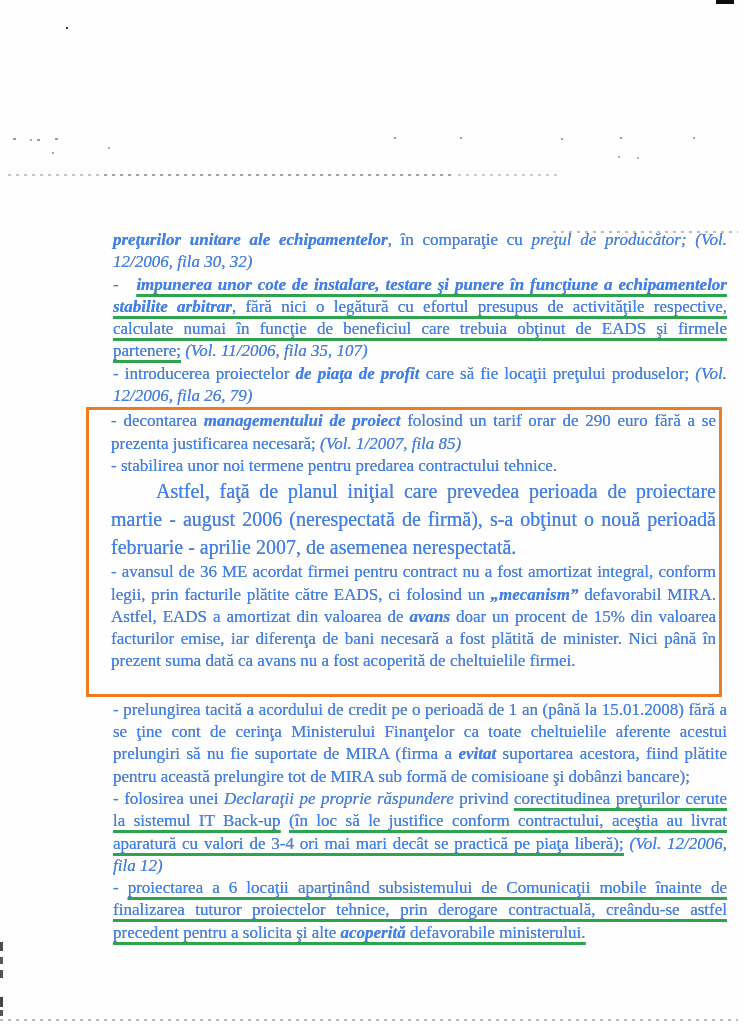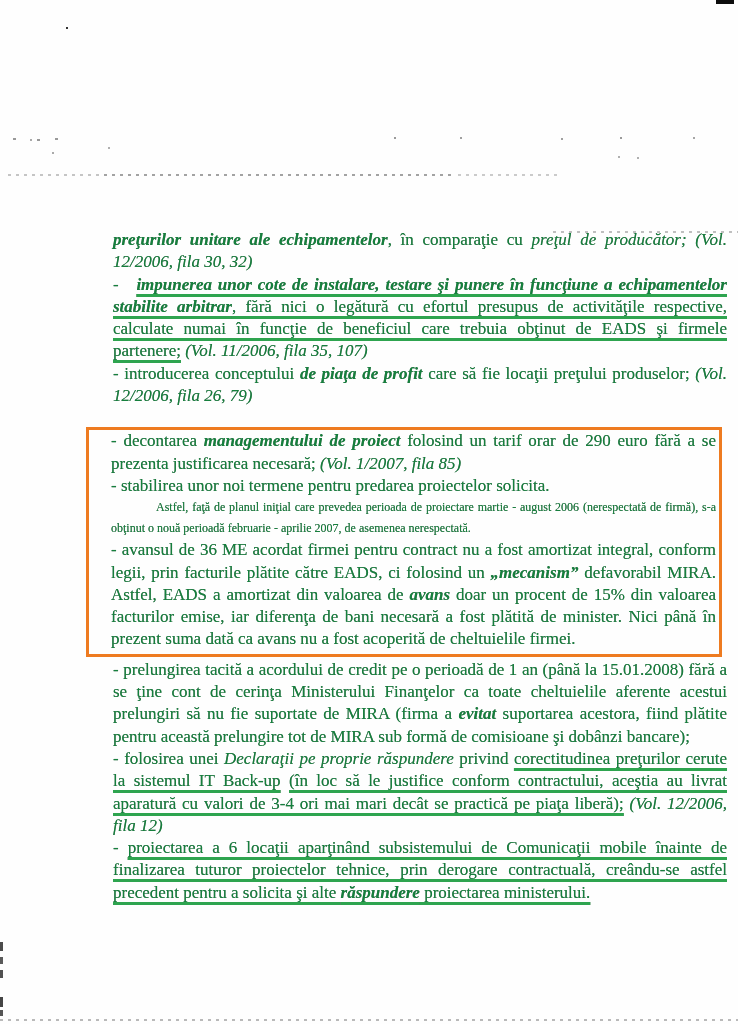--- a/index.html
+++ b/index.html
@@ -1,41 +1,41 @@
 <!DOCTYPE html>
 <html style="--green: #2ea44f; --orange: #ee7b20;"><head>
 <meta charset="utf-8">
 <style>
   html,body{margin:0;padding:0;background:#ffffff;}
   .page{
     position:relative;width:738px;height:1024px;background:#fefefe;overflow:hidden;
-    font-family:"Liberation Serif", serif;color:#15803d;
+    font-family:"Liberation Serif", serif;color:#3b82f6;
   }
   .textblock{
     position:absolute;left:113px;top:229px;width:614px;
     font-size:17px;line-height:22.3px;text-align:justify;
     text-shadow:0 0 0.4px rgba(20,20,20,0.55);
   }
   .textblock p{margin:0;padding:0;}
   .b{font-weight:700;}
   .it{font-style:italic;}
   .u{
     text-decoration-line:underline;
     text-decoration-color:var(--green,#2ea44f);
     text-decoration-thickness:2.5px;
     text-underline-offset:3.5px;
     text-decoration-skip-ink:none;
   }
   .highlight-box{
     border:3.5px solid var(--orange,#ee7b20);
-    margin:20px 5px 2px -27px;
-    padding:0 3px 3px 22px;
+    margin:0 5px 2px -27px;
+    padding:0 3px 21px 22px;
   }
   .note{
-    font-size:12px;line-height:21px;
+    font-size:20px;line-height:28px;
     margin-left:86px;text-indent:45px;
   }
   .art{position:absolute;}
   .dashes{height:2px;background-image:repeating-linear-gradient(90deg,#8c8c8c 0 3px,transparent 3px 8px);}
   .bar,.dot,.speck{background:#777;}
 </style>
 </head>
 <body>
 
 <div class="page">
@@ -64,27 +64,27 @@
       <div class="art bar" style="left: 0px; top: 942px; width: 3px; height: 9px; background: rgb(76, 76, 76);"></div>
       <div class="art bar" style="left: 0px; top: 957px; width: 3px; height: 7px; background: rgb(90, 90, 90);"></div>
       <div class="art bar" style="left: 0px; top: 970px; width: 3px; height: 8px; background: rgb(81, 81, 81);"></div>
       <div class="art bar" style="left: 0px; top: 997px; width: 3px; height: 10px; background: rgb(69, 69, 69);"></div>
       <div class="art bar" style="left: 0px; top: 1010px; width: 3px; height: 6px; background: rgb(85, 85, 85);"></div>
     </div>
   <div class="textblock">
     <div>
         <p><span class="b it">preţurilor unitare ale echipamentelor</span><span>, în comparaţie cu </span><span class="it">preţul de producător; (Vol. 12/2006, fila 30, 32)</span></p>
         <p><span>-&nbsp;&nbsp; </span><span class="b it u">impunerea unor cote de instalare, testare şi punere în funcţiune a echipamentelor stabilite arbitrar</span><span class="u">, fără nici o legătură cu efortul presupus de activităţile respective, calculate numai în funcţie de beneficiul care trebuia obţinut de EADS şi firmele partenere;</span><span class="it"> (Vol. 11/2006, fila 35, 107)</span></p>
-        <p><span>- introducerea conceptului </span><span class="b it">de piaţa de profit</span><span> care să fie locaţii preţului produselor; </span><span class="it">(Vol. 12/2006, fila 26, 79)</span></p>
+        <p><span>- introducerea proiectelor </span><span class="b it">de piaţa de profit</span><span> care să fie locaţii preţului produselor; </span><span class="it">(Vol. 12/2006, fila 26, 79)</span></p>
       </div>
     <div class="highlight-box">
         <p><span>- decontarea </span><span class="b it">managementului de proiect</span><span> folosind un tarif orar de 290 euro fără a se prezenta justificarea necesară; </span><span class="it">(Vol. 1/2007, fila 85)</span></p>
-        <p><span>- stabilirea unor noi termene pentru predarea proiectelor solicita.</span></p>
+        <p><span>- stabilirea unor noi termene pentru predarea contractului tehnice.</span></p>
         <p class="note"><span>Astfel, faţă de planul iniţial care prevedea perioada de proiectare martie - august 2006 (nerespectată de firmă), s-a obţinut o nouă perioadă februarie - aprilie 2007, de asemenea nerespectată.</span></p>
         <p><span>- avansul de 36 ME acordat firmei pentru contract nu a fost amortizat integral, conform legii, prin facturile plătite către EADS, ci folosind un </span><span class="b it">„mecanism”</span><span> defavorabil MIRA. Astfel, EADS a amortizat din valoarea de </span><span class="b it">avans</span><span> doar un procent de 15% din valoarea facturilor emise, iar diferenţa de bani necesară a fost plătită de minister. Nici până în prezent suma dată ca avans nu a fost acoperită de cheltuielile firmei.</span></p>
       </div>
     <div>
         <p><span>- prelungirea tacită a acordului de credit pe o perioadă de 1 an (până la 15.01.2008) fără a se ţine cont de cerinţa Ministerului Finanţelor ca toate cheltuielile aferente acestui prelungiri să nu fie suportate de MIRA (firma a </span><span class="b it">evitat</span><span> suportarea acestora, fiind plătite pentru această prelungire tot de MIRA sub formă de comisioane şi dobânzi bancare);</span></p>
         <p><span>- folosirea unei </span><span class="it">Declaraţii pe proprie răspundere</span><span> privind </span><span class="u">corectitudinea preţurilor cerute la sistemul IT Back-up</span><span> </span><span class="u">(în loc să le justifice conform contractului, aceştia au livrat aparatură cu valori de 3-4 ori mai mari decât se practică pe piaţa liberă);</span><span> </span><span class="it">(Vol. 12/2006, fila 12)</span></p>
-        <p><span>- </span><span class="u">proiectarea a 6 locaţii aparţinând subsistemului de Comunicaţii mobile înainte de finalizarea tuturor proiectelor tehnice, prin derogare contractuală, creându-se astfel precedent pentru a solicita şi alte </span><span class="b it u">răspundere</span><span class="u"> proiectarea ministerului.</span></p>
+        <p><span>- </span><span class="u">proiectarea a 6 locaţii aparţinând subsistemului de Comunicaţii mobile înainte de finalizarea tuturor proiectelor tehnice, prin derogare contractuală, creându-se astfel precedent pentru a solicita şi alte </span><span class="b it u">acoperită</span><span class="u"> defavorabile ministerului.</span></p>
       </div>
   </div>
 </div>
 
 </body></html>

